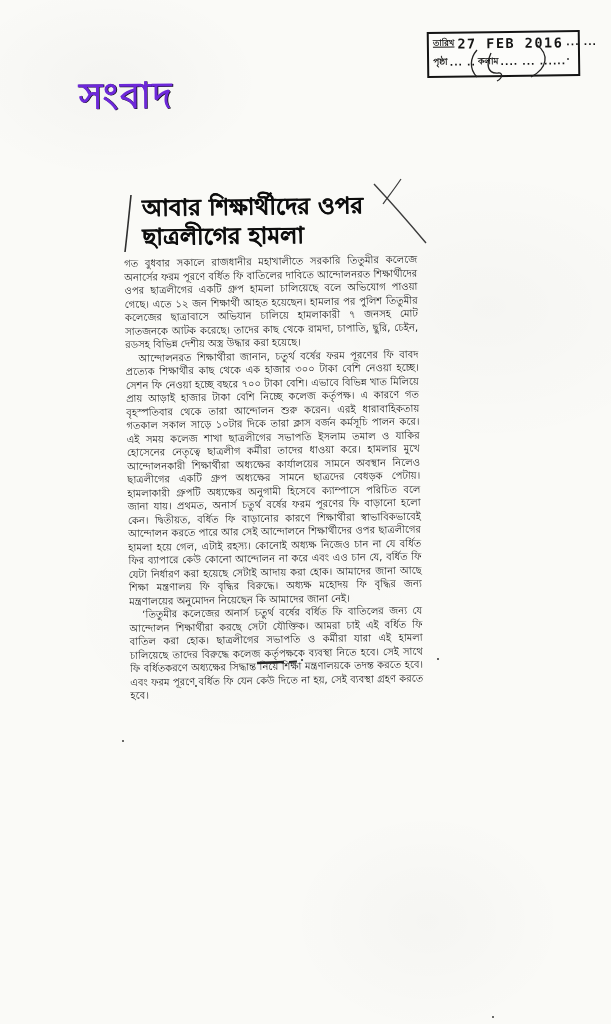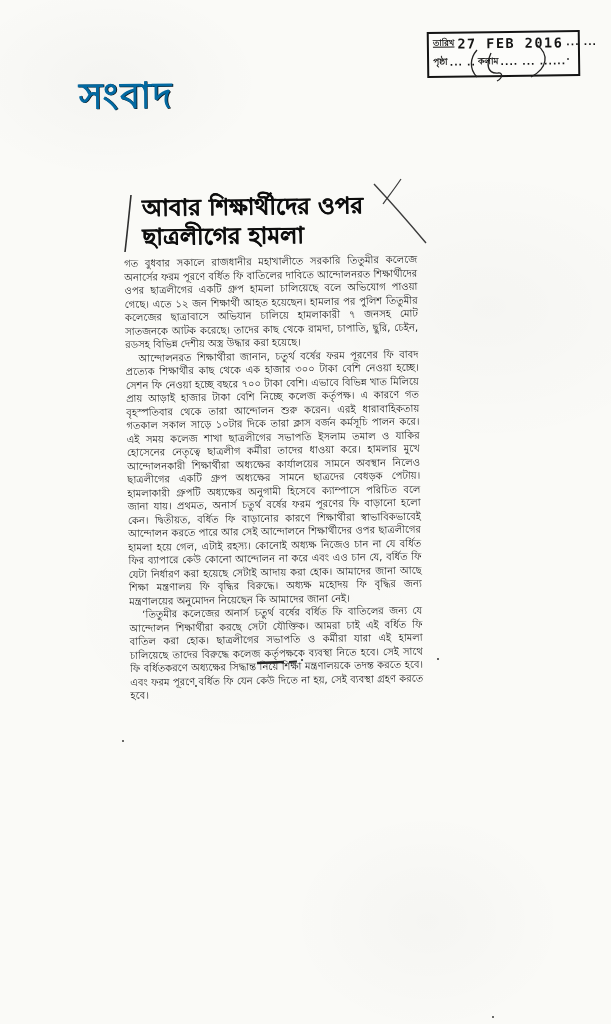--- a/index.html
+++ b/index.html
@@ -11,21 +11,21 @@
   .page::before{
     content:"";position:absolute;inset:0;pointer-events:none;
     background:
       radial-gradient(220px 140px at 18% 8%, rgba(0,0,0,0.025), transparent 70%),
       radial-gradient(300px 200px at 80% 30%, rgba(0,0,0,0.018), transparent 70%),
       radial-gradient(260px 180px at 40% 60%, rgba(0,0,0,0.015), transparent 70%),
       radial-gradient(200px 160px at 70% 90%, rgba(0,0,0,0.02), transparent 70%);
   }
   .masthead{
     position:absolute;left:79px;top:68px;
-    font-size:36px;font-weight:700;letter-spacing:2px;color:#0369a1;
+    font-size:36px;font-weight:700;letter-spacing:2px;color:#6d28d9;
     transform:rotate(-0.5deg);
     text-shadow:0.6px 0.4px 0 #0c0c0c;
   }
   
   .stamp{
     position:absolute;left:427px;top:31px;width:153px;height:46px;
     border:2.5px solid #141414;box-sizing:border-box;
     transform:rotate(-0.7deg);padding:2px 4px 1px 4px;
     background:rgba(255,255,255,0.35);color:#141414;
   }

